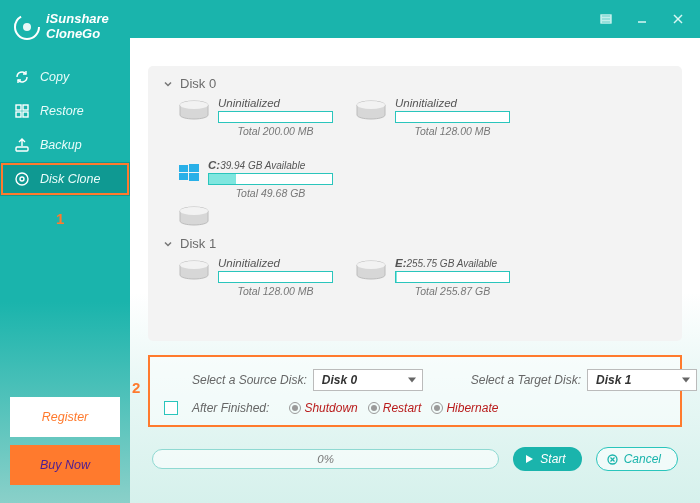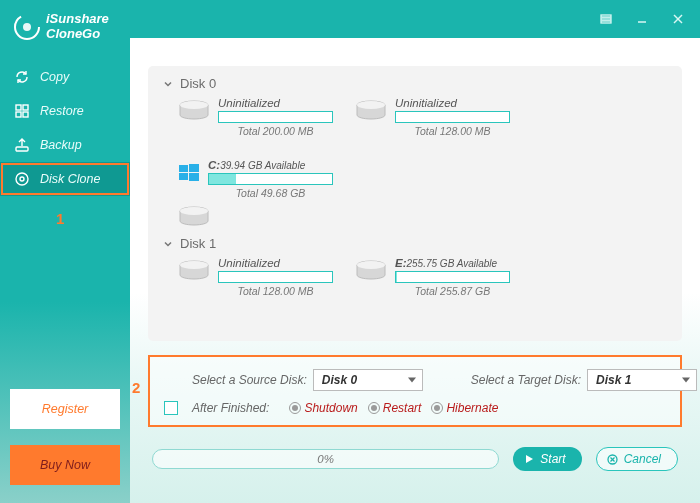--- a/index.html
+++ b/index.html
@@ -13,21 +13,21 @@
   .logo-text { font-size: 13px; font-style: italic; font-weight: 600; line-height: 1.15; }
   .nav { list-style: none; }
   .nav li { display: flex; align-items: center; gap: 10px; padding: 9px 14px; font-size: 12.5px; font-style: italic; color: #e8fcfa; cursor: pointer; position: relative; }
   .nav li .nav-icon { width: 16px; height: 16px; display: inline-flex; align-items: center; justify-content: center; }
   .nav li.active { background: #0f9992; }
   .nav li.active::before { content: ""; position: absolute; inset: 1px; border: 2.5px solid #ff7a2d; pointer-events: none; }
   .step-1 { position: absolute; left: 56px; top: 210px; color: #ff7a2d; font-weight: 700; font-size: 15px; }
   .side-btns { position: absolute; left: 10px; bottom: 18px; display: flex; flex-direction: column; gap: 8px; width: 110px; }
   .side-btn { height: 40px; display: flex; align-items: center; justify-content: center; font-size: 12.5px; font-style: italic; cursor: pointer; }
   .btn-register { background: #fff; color: #ff7a2d; }
-  .btn-buy { background: #ff7a2d; color: #7f1d1d; margin-top: 8px; }
+  .btn-buy { background: #ff7a2d; color: #4c1d95; }
 
   
   .titlebar { position: absolute; top: 0; left: 130px; right: 0; height: 38px; background: #1ab4ac; display: flex; align-items: center; justify-content: flex-end; padding-right: 6px; gap: 4px; }
   .make-boot { display: flex; align-items: center; gap: 6px; border: 1px solid #bdf0eb; color: #eafdfb; border-radius: 14px; padding: 2px 12px 3px 8px; font-size: 11.5px; font-style: italic; cursor: pointer; }
   .win-ctrl { width: 32px; height: 24px; display: flex; align-items: center; justify-content: center; color: #d9f7f4; cursor: pointer; }
 
   
   .main { position: absolute; left: 130px; top: 38px; right: 0; bottom: 0; background: #fff; }
   .main-bg { position: absolute; left: 0; right: 0; bottom: 0; height: 210px; background: linear-gradient(to bottom, #ffffff 0%, #eaf8f6 40%, #d6f1ec 100%); }
   .main-bg::before, .main-bg::after { content:""; position:absolute; bottom:0; background: rgba(127,201,193,0.4); }

